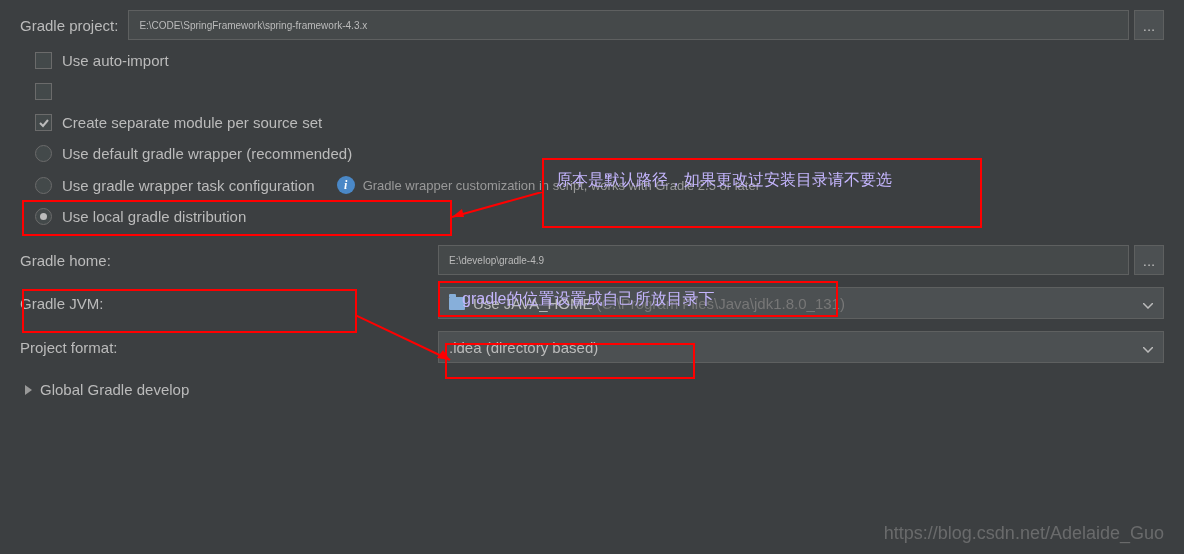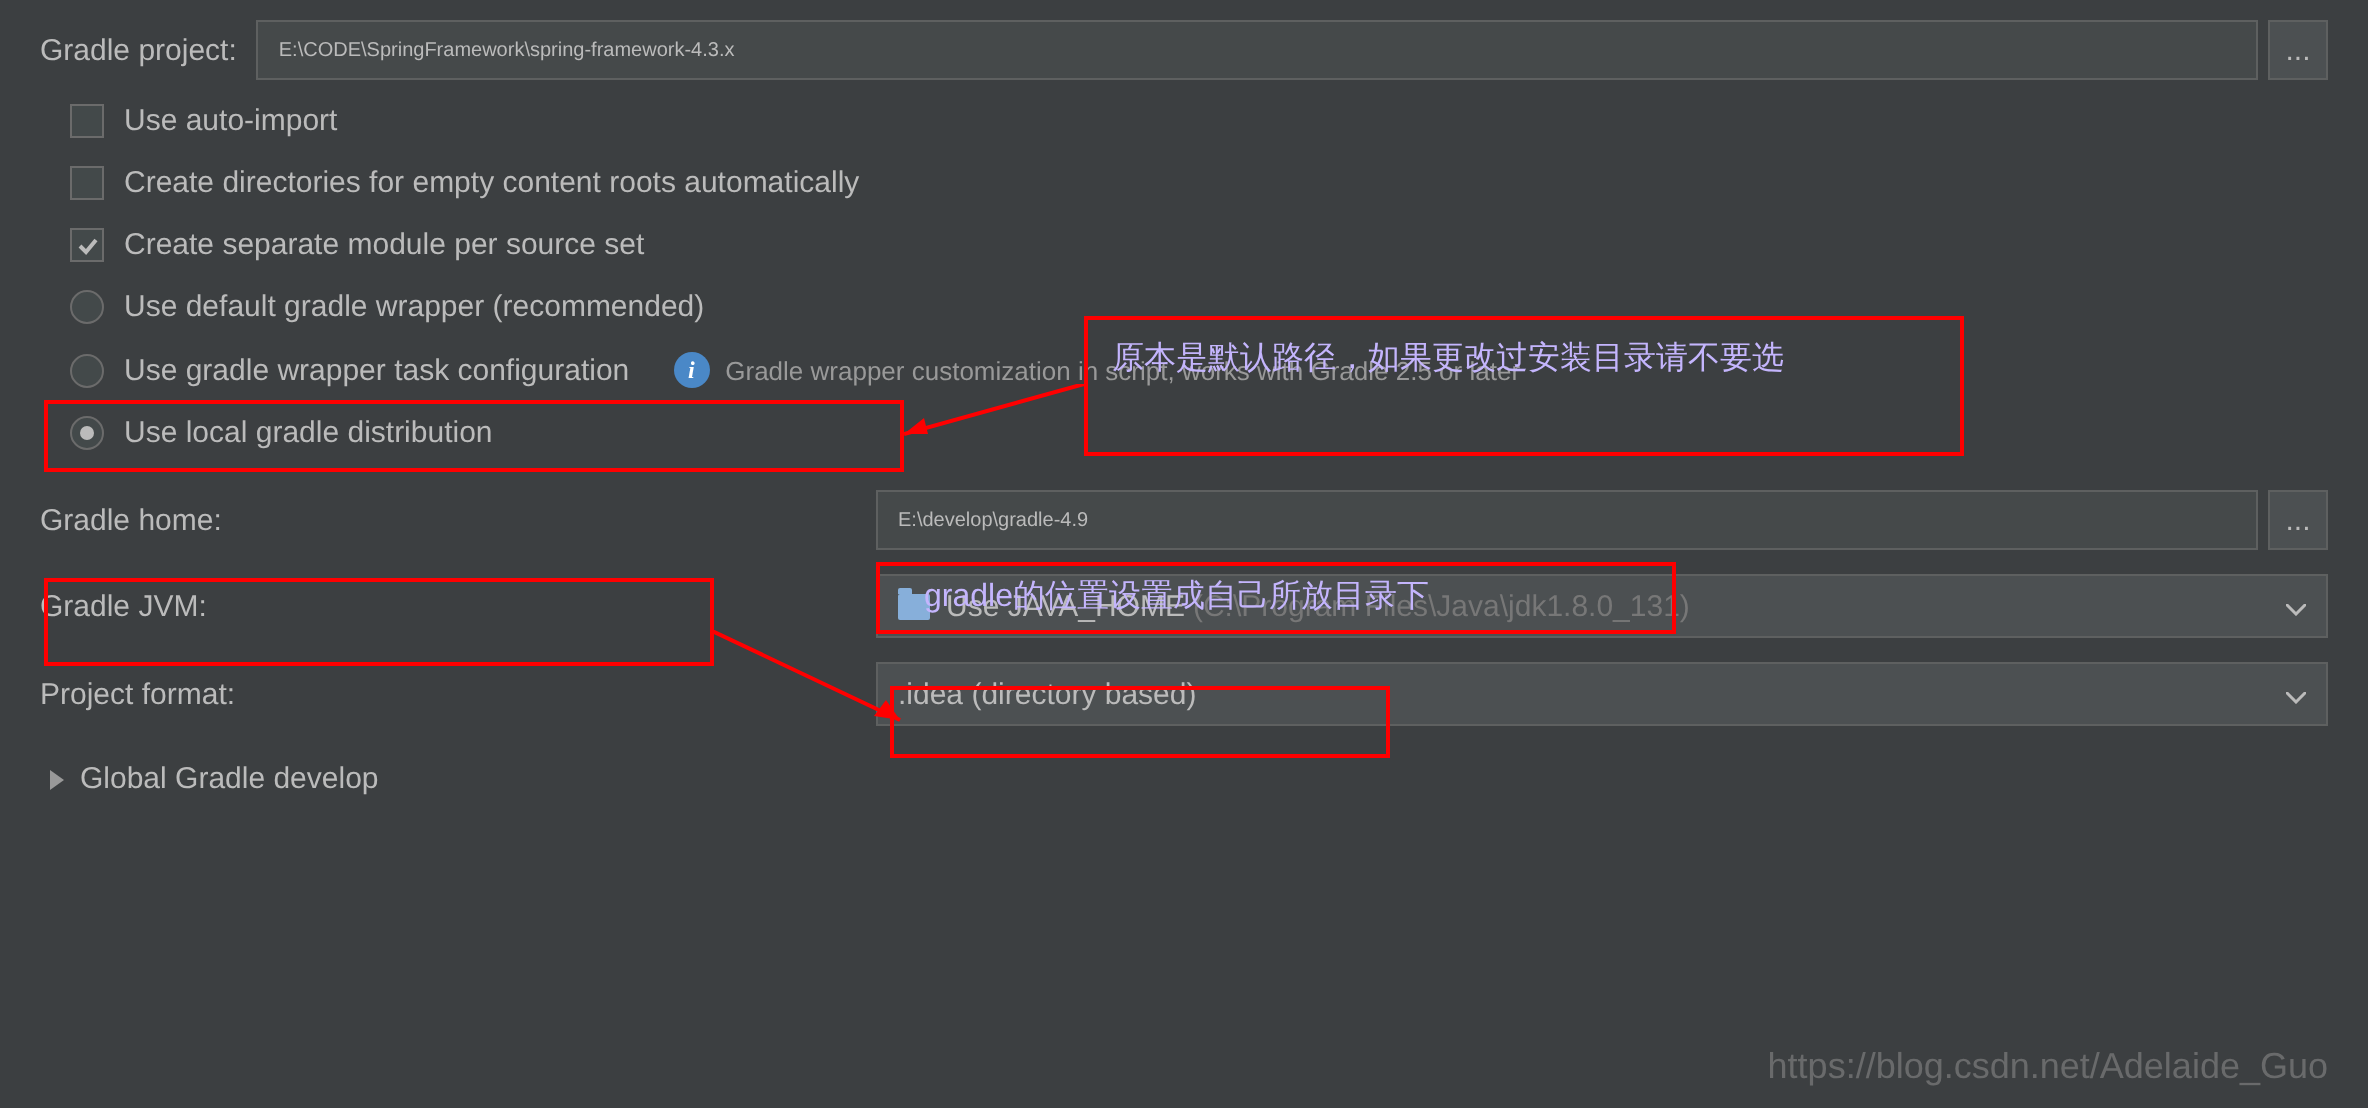--- a/index.html
+++ b/index.html
@@ -206,21 +206,20 @@
   <span class="checkbox">
     
   </span>
   <span>Use auto-import</span>
 </div>
 
 <div class="checkbox-row">
   <span class="checkbox">
     
   </span>
-  <span>Create directories for empty content roots automatically</span>
 </div>
 
 <div class="checkbox-row">
   <span class="checkbox checked">
     <svg width="12" height="12" viewBox="0 0 12 12">
         <path d="M2 6 L5 9 L10 3" stroke="#bbbbbb" stroke-width="2" fill="none"></path>
       </svg>
   </span>
   <span>Create separate module per source set</span>
 </div>

